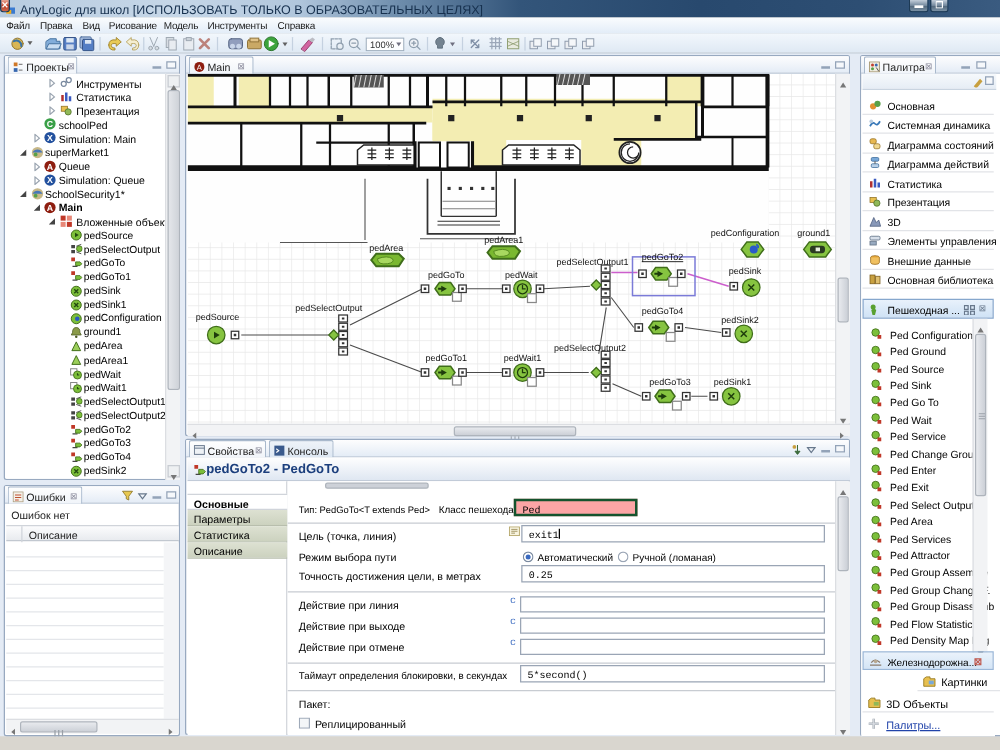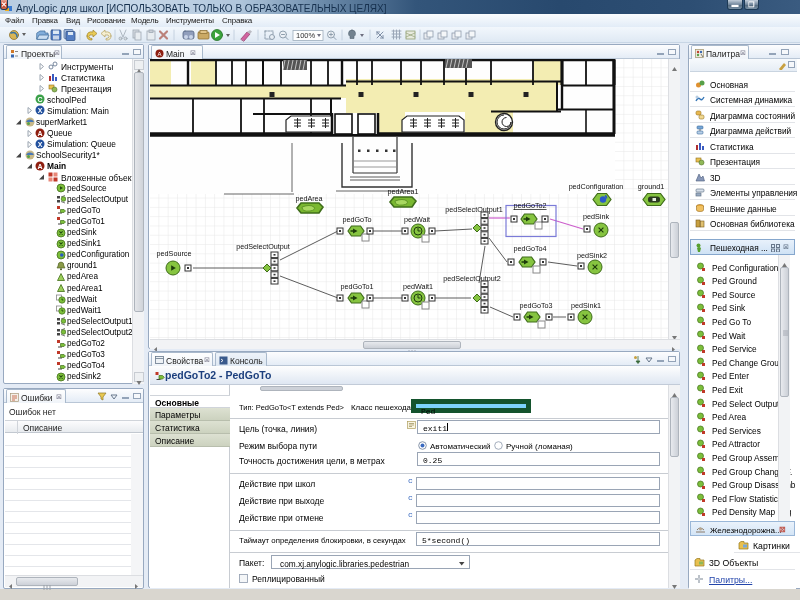--- a/index.html
+++ b/index.html
@@ -1052,21 +1052,21 @@
         <span class="abs" style="left:5px;top:2px;font-size:8.5px;">Статистика</span>
       </div>
  <div class="abs" style="left:0;top:49px;width:80px;height:13px;background:linear-gradient(#dde1d2,#ccd2bf);border-bottom:1px solid #b8bead;">
         <span class="abs" style="left:5px;top:2px;font-size:8.5px;">Описание</span>
       </div>
 </div>
     <div class="abs" style="left:81px;top:33px;width:438px;height:203px;background:#fff;overflow:hidden;">
       <div class="abs" style="left:30px;top:1px;width:83px;height:5px;background:#cdd1d8;border:1px solid #aeb4bc;border-radius:2px;"></div>
       <span class="abs" style="left:9px;top:18px;font-size:7.5px;">Тип: PedGoTo&lt;T extends Ped&gt;</span>
       <span class="abs" style="left:121px;top:18px;font-size:7.9px;">Класс пешехода:</span>
-      <div class="abs" style="left:181px;top:14px;width:120px;height:14px;background:#7dd3fc;border:5px solid #14532d;">
+      <div class="abs" style="left:181px;top:14px;width:99px;height:14px;background:#fca5a5;border:2px solid #14532d;">
         <span class="abs" style="left:5px;top:3px;font-size:8px;font-family:'Liberation Mono',monospace;">Ped</span>
       </div>
       <div class="abs" style="left:0px;top:32.5px;width:438px;height:1px;background:#c8ccd2;"></div>
       <span class="abs" style="left:9px;top:39px;font-size:8.5px;font-weight:normal;">Цель (точка, линия)</span>
       <svg class="abs" style="left:177px;top:36px" width="9" height="8">
         <rect x="0.5" y="0.5" width="8" height="7" fill="#f8f4e0" stroke="#b0a060" stroke-width="0.7"></rect>
         <path d="M2 4 h5 M2 2.5 h5 M2 5.5 h3" stroke="#8a7a40" stroke-width="0.6"></path>
       </svg>
       <div class="abs" style="left:187px;top:35px;width:243px;height:14px;background:#fff;border:1px solid #9aa5b5;">
         <span class="abs" style="left:5px;top:3px;font-size:8px;font-family:'Liberation Mono',monospace;">exit1</span>
@@ -1080,42 +1080,36 @@
 <span class="abs" style="left:200px;top:57px;font-size:8px;">Автоматический</span>
 <svg class="abs" style="left:264px;top:56px" width="9" height="9">
         <circle cx="4.5" cy="4.5" r="3.8" fill="#fff" stroke="#9aa5b5" stroke-width="0.9"></circle>
       </svg>
 <span class="abs" style="left:276px;top:57px;font-size:8px;">Ручной (ломаная)</span>
       <span class="abs" style="left:9px;top:71px;font-size:8.5px;">Точность достижения цели, в метрах</span>
       <div class="abs" style="left:187px;top:67px;width:243px;height:14px;background:#fff;border:1px solid #9aa5b5;">
         <span class="abs" style="left:5px;top:3px;font-size:8px;font-family:'Liberation Mono',monospace;">0.25</span>
       </div>
       <div class="abs" style="left:0px;top:87.5px;width:438px;height:1px;background:#c8ccd2;"></div>
-      <span class="abs" style="left:9px;top:94px;font-size:8.5px;">Действие при школ</span>
+      <span class="abs" style="left:9px;top:94px;font-size:8.5px;">Действие при линия</span>
       <span class="abs" style="left:178px;top:91px;font-size:8px;color:#3a6ac0;font-family:'Liberation Mono',monospace;">c</span>
       <div class="abs" style="left:186px;top:92px;width:244px;height:13px;background:#fff;border:1px solid #9aa5b5;"></div>
       <span class="abs" style="left:9px;top:111px;font-size:8.5px;">Действие при выходе</span>
       <span class="abs" style="left:178px;top:108px;font-size:8px;color:#3a6ac0;font-family:'Liberation Mono',monospace;">c</span>
       <div class="abs" style="left:186px;top:109px;width:244px;height:13px;background:#fff;border:1px solid #9aa5b5;"></div>
       <span class="abs" style="left:9px;top:128px;font-size:8.5px;">Действие при отмене</span>
       <span class="abs" style="left:178px;top:125px;font-size:8px;color:#3a6ac0;font-family:'Liberation Mono',monospace;">c</span>
       <div class="abs" style="left:186px;top:126px;width:244px;height:13px;background:#fff;border:1px solid #9aa5b5;"></div>
       <div class="abs" style="left:0px;top:144.5px;width:438px;height:1px;background:#c8ccd2;"></div>
       <span class="abs" style="left:9px;top:151px;font-size:7.8px;">Таймаут определения блокировки, в секундах</span>
       <div class="abs" style="left:186px;top:147px;width:244px;height:14px;background:#fff;border:1px solid #9aa5b5;">
         <span class="abs" style="left:5px;top:3px;font-size:8px;font-family:'Liberation Mono',monospace;">5*second()</span>
       </div>
       <div class="abs" style="left:0px;top:166.5px;width:438px;height:1px;background:#c8ccd2;"></div>
       <span class="abs" style="left:9px;top:173px;font-size:8.5px;">Пакет:</span>
-      <div class="abs" style="left:41px;top:170px;width:199px;height:14px;background:#fff;border:1px solid #9aa5b5;">
- <span class="abs" style="left:8px;top:2.5px;font-size:8.3px;">com.xj.anylogic.libraries.pedestrian</span>
- <svg class="abs" style="left:186px;top:5px" width="8" height="6">
-          <path d="M1 1 L6.5 1 L3.7 4.5 z" fill="#444"></path>
-        </svg>
-</div>
       <svg class="abs" style="left:9px;top:189px" width="9" height="9">
         <rect x="0.5" y="0.5" width="8" height="8" fill="#f4f6f8" stroke="#9aa5b5" stroke-width="0.9"></rect>
       </svg>
 <span class="abs" style="left:22px;top:189px;font-size:8.5px;">Реплицированный</span>
     </div>
     <div class="abs" style="left:519px;top:33px;width:12px;height:203px;background:#f2f3f5;border-left:1px solid #dcdee2;">
  <div class="abs" style="left:1px;top:1px;"><svg width="9" height="9">
           <path d="M4.5 2 L7 6 L2 6 z" fill="#777"></path>
         </svg></div>
  <div class="abs" style="left:1px;top:12px;width:9px;height:60px;background:linear-gradient(90deg,#e8eaee,#ccd0d7);border:1px solid #aeb4bc;border-radius:2px;"></div>

